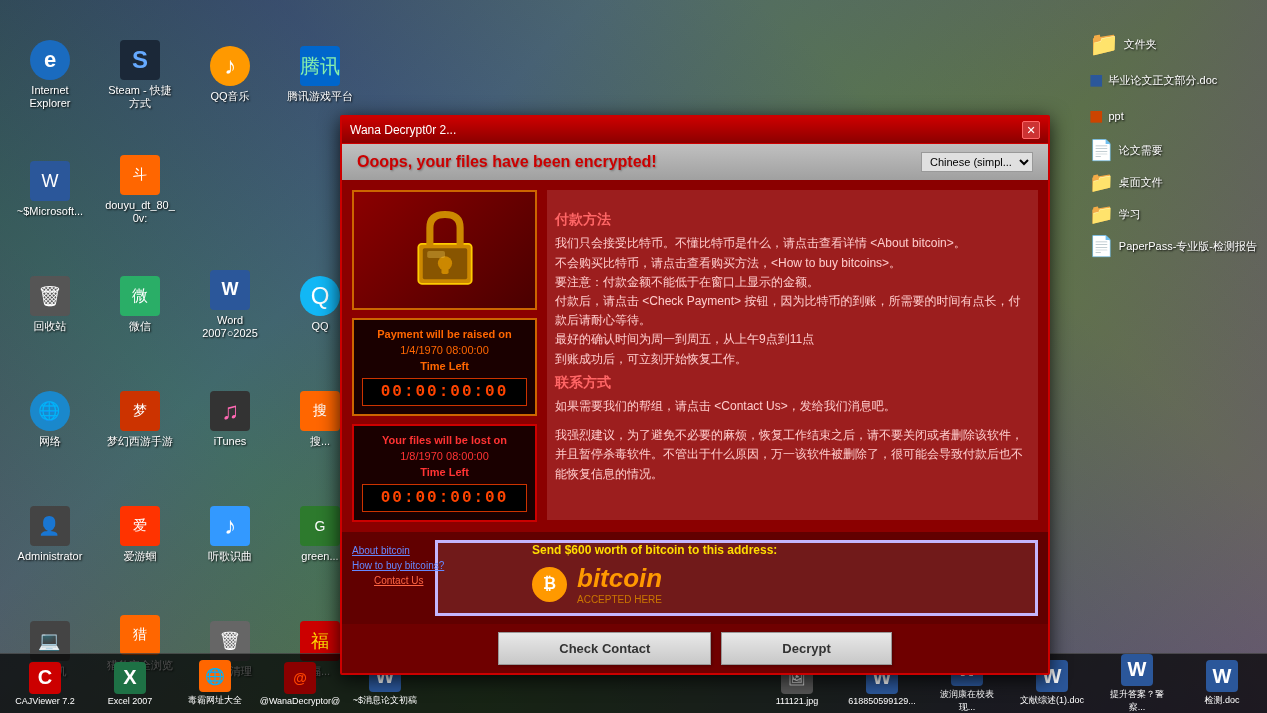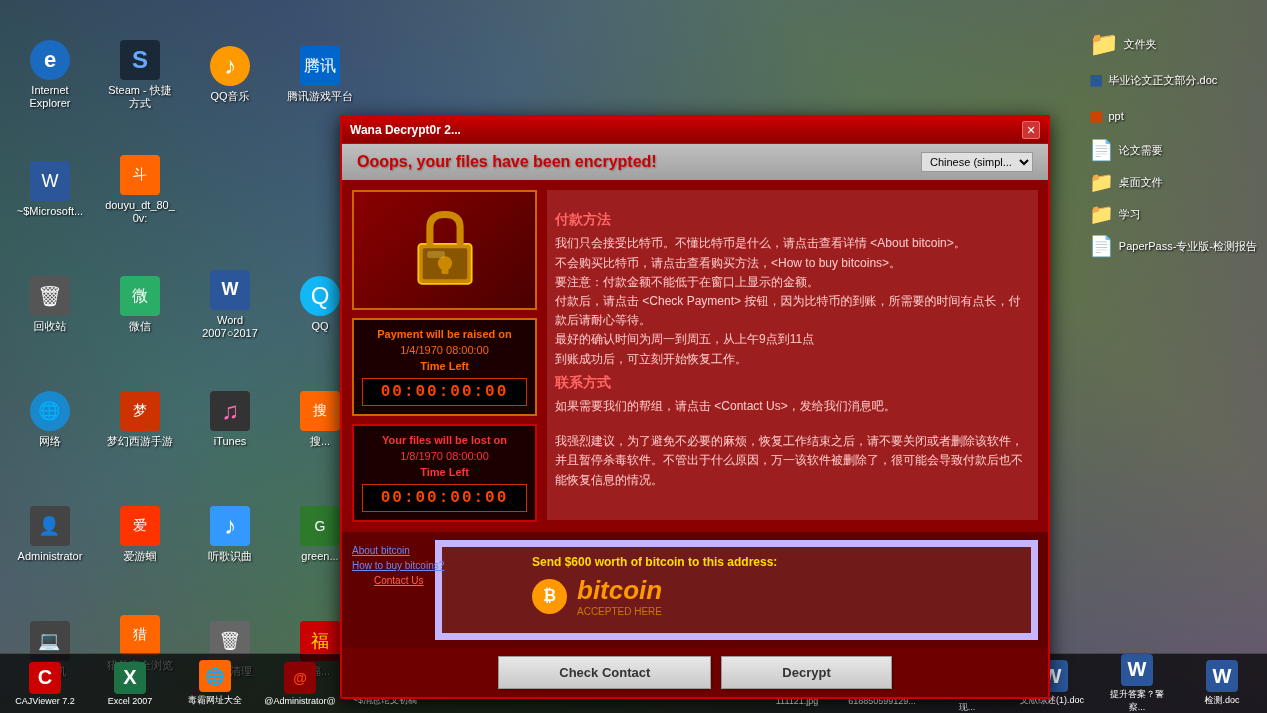--- a/index.html
+++ b/index.html
@@ -175,21 +175,21 @@
       padding: 4px 8px;
       display: flex;
       align-items: center;
       justify-content: space-between;
       border-bottom: 1px solid #cc0000;
     }
 
     .dialog-title-text {
       color: white;
       font-size: 12px;
-      font-weight: bold;
+      font-weight: normal;
     }
 
     .dialog-close-btn {
       background: #cc3333;
       border: 1px solid #ff6666;
       color: white;
       width: 18px;
       height: 18px;
       font-size: 11px;
       cursor: pointer;
@@ -328,22 +328,21 @@
     .bottom-link {
       color: #6688ff;
       font-size: 10px;
       cursor: pointer;
       text-decoration: underline;
     }
 
     .bitcoin-section {
       margin-left: 83px;
       background: rgba(255,255,255,0.1);
-      border: 7px solid #c4b5fd;
-      padding: 8px;
+      border: 3px solid #c4b5fd;
     }
 
     .bitcoin-send-text {
       color: #ffdd00;
       font-size: 12px;
       font-weight: bold;
       margin-bottom: 6px;
     }
 
     .bitcoin-logo-row {
@@ -454,21 +453,21 @@
       <span class="icon-label">Steam - 快捷方式</span>
     </div>
     <div class="desktop-icon">
       <div class="icon-img" style="background:#ff9900;border-radius:50%;">
           <span style="color:white;">♪</span>
         </div>
       <span class="icon-label">QQ音乐</span>
     </div>
     <div class="desktop-icon">
       <div class="icon-img" style="background:#0066cc;border-radius:4px;">
-          <span style="color:#ffffff;font-size:16px;">腾讯</span>
+          <span style="color:#86efac;font-size:20px;">腾讯</span>
         </div>
       <span class="icon-label">腾讯游戏平台</span>
     </div>
 
     <div class="desktop-icon">
       <div class="icon-img" style="background:#2b579a;border-radius:4px;">
           <span style="color:white;font-size:18px;">W</span>
         </div>
       <span class="icon-label">~$Microsoft...</span>
     </div>
@@ -490,21 +489,21 @@
     <div class="desktop-icon">
       <div class="icon-img" style="background:#2aae67;border-radius:4px;">
           <span style="color:white;font-size:16px;">微</span>
         </div>
       <span class="icon-label">微信</span>
     </div>
     <div class="desktop-icon">
       <div class="icon-img" style="background:#2b579a;border-radius:4px; position:relative;">
         <span style="color:white;font-size:18px;font-weight:bold;">W</span>
       </div>
-      <span class="icon-label">Word 2007○2017</span>
+      <span class="icon-label">Word 2007○2025</span>
     </div>
     <div class="desktop-icon">
       <div class="icon-img" style="background:#12b7f5;border-radius:50%;">
           <span style="color:white;">Q</span>
         </div>
       <span class="icon-label">QQ</span>
     </div>
 
     <div class="desktop-icon">
       <div class="icon-img" style="background:#1a88cc;border-radius:50%;">
@@ -666,21 +665,21 @@
         <div class="right-panel-text">
           <p class="section-title" style="margin-top:10px;">付款方法</p>
           <p>我们只会接受比特币。不懂比特币是什么，请点击查看详情 &lt;About bitcoin&gt;。<br>
           不会购买比特币，请点击查看购买方法，&lt;How to buy bitcoins&gt;。<br>
           要注意：付款金额不能低于在窗口上显示的金额。<br>
           付款后，请点击 &lt;Check Payment&gt; 按钮，因为比特币的到账，所需要的时间有点长，付款后请耐心等待。<br>
           最好的确认时间为周一到周五，从上午9点到11点<br>
           到账成功后，可立刻开始恢复工作。</p>
           <p class="section-title" style="margin-top:2px;">联系方式</p>
           <p>如果需要我们的帮组，请点击 &lt;Contact Us&gt;，发给我们消息吧。</p>
-          <p style="margin-top:16px;">我强烈建议，为了避免不必要的麻烦，恢复工作结束之后，请不要关闭或者删除该软件，并且暂停杀毒软件。不管出于什么原因，万一该软件被删除了，很可能会导致付款后也不能恢复信息的情况。</p>
+          <p style="margin-top:10px;">我强烈建议，为了避免不必要的麻烦，恢复工作结束之后，请不要关闭或者删除该软件，并且暂停杀毒软件。不管出于什么原因，万一该软件被删除了，很可能会导致付款后也不能恢复信息的情况。</p>
         </div>
       </div>
     </div>
 
     <div class="dialog-bottom clearfix">
       <div class="bottom-links">
         <a class="bottom-link" href="#">About bitcoin</a>
         <a class="bottom-link" href="#">How to buy bitcoins?</a>
         <a class="bottom-link" href="#" style="color:#ff6644;font-weight:normal;margin-left:22px;">Contact Us</a>
       </div>
@@ -713,21 +712,21 @@
     <div class="taskbar-icon">
       <div class="taskbar-icon-img" style="background:#1e7145;border-radius:4px;color:white;font-weight:bold;">X</div>
       <span class="taskbar-icon-label">Excel 2007</span>
     </div>
     <div class="taskbar-icon">
       <div class="taskbar-icon-img" style="background:#ff6600;border-radius:4px;color:white;font-size:16px;">🌐</div>
       <span class="taskbar-icon-label">毒霸网址大全</span>
     </div>
     <div class="taskbar-icon">
       <div class="taskbar-icon-img" style="background:#8b0000;border-radius:4px;color:#ff4400;font-weight:bold;font-size:14px;">@</div>
-      <span class="taskbar-icon-label">@Administrator@</span>
+      <span class="taskbar-icon-label">@WanaDecryptor@</span>
     </div>
     <div class="taskbar-icon">
       <div class="taskbar-icon-img" style="background:#2b579a;border-radius:4px;color:white;font-weight:bold;">W</div>
       <span class="taskbar-icon-label">~$消息论文初稿</span>
     </div>
     <div style="flex:1;"></div>
     <div class="taskbar-icon">
       <div class="taskbar-icon-img" style="background:#555;border-radius:4px;color:white;font-size:14px;">🖼</div>
       <span class="taskbar-icon-label">111121.jpg</span>
     </div>

